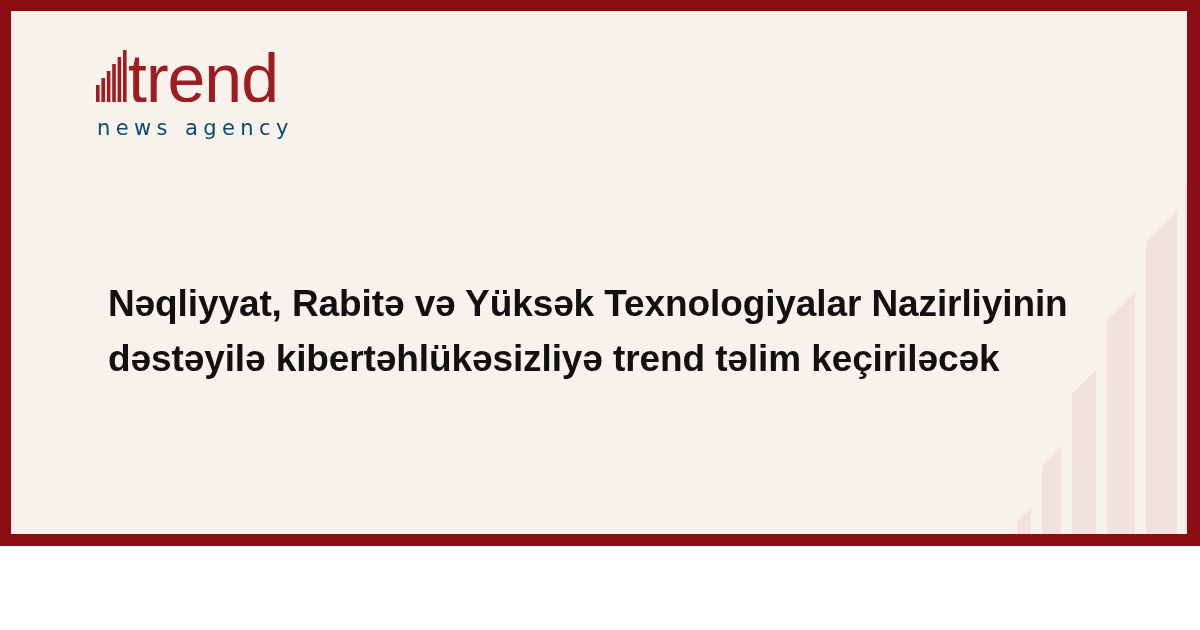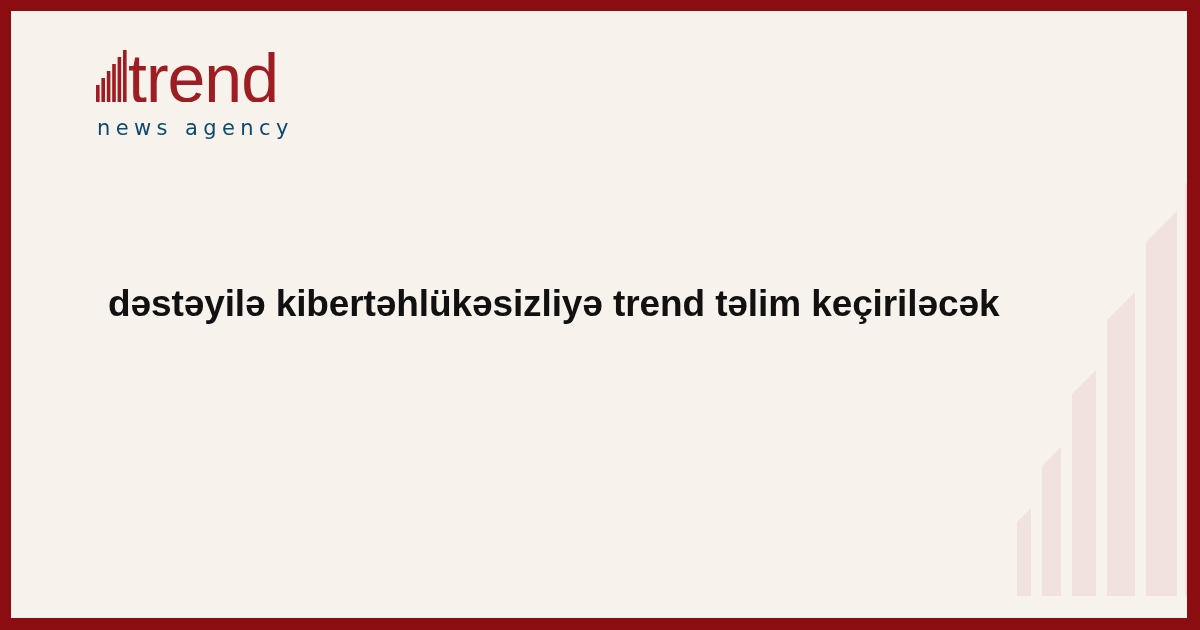--- a/index.html
+++ b/index.html
@@ -5,21 +5,21 @@
 <style>
   html, body {
     margin: 0;
     padding: 0;
     background: #ffffff;
   }
 
   .card {
     position: relative;
     width: 1200px;
-    height: 630px;
+    height: 546px;
     background: #8b0d12;            
     box-sizing: border-box;
     overflow: hidden;
     font-family: "Liberation Sans", "DejaVu Sans", sans-serif;
   }
 
   .card-inner {
     position: absolute;
     left: 11px;
     top: 11px;
@@ -116,17 +116,18 @@
             <rect x="28" y="10" width="3.6" height="52"></rect>
 
           </g>
           <text x="33" y="62" font-family="Liberation Sans, DejaVu Sans, sans-serif" font-size="68" font-weight="400" fill="#9d1d23" letter-spacing="-1">trend</text>
         </svg>
       </div>
       <div class="logo-sub">news agency</div>
     </div>
 
     <div class="headline">
+      <span class="headline-line">Nəqliyyat, Rabitə və Yüksək Texnologiyalar Nazirliyinin</span>
       <span class="headline-line">dəstəyilə kibertəhlükəsizliyə trend təlim keçiriləcək</span>
     </div>
 
   </div>
 </div>
 
 </body></html>

